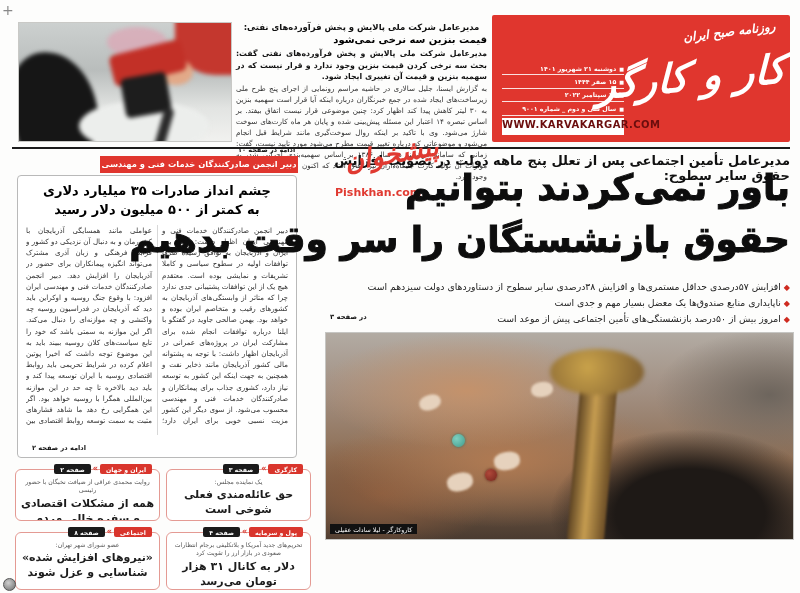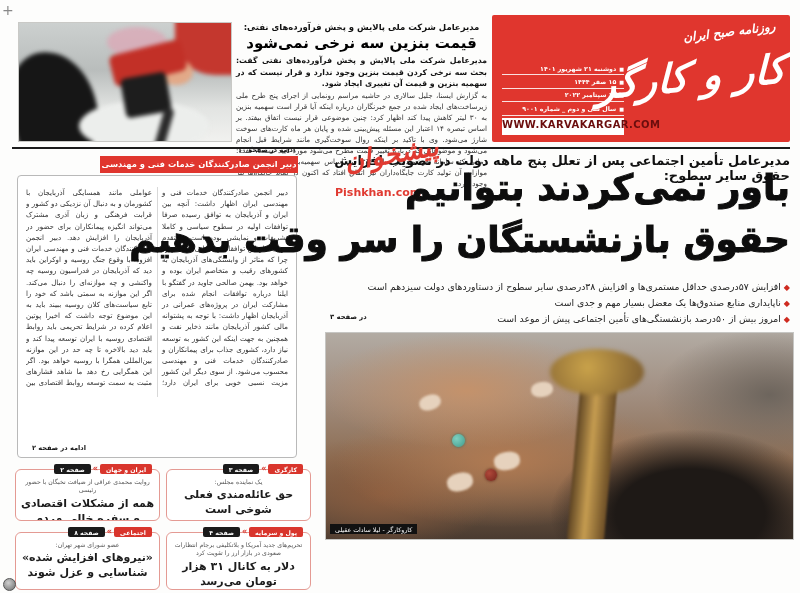--- a/index.html
+++ b/index.html
@@ -19,21 +19,21 @@
   .fp-sign{position:absolute;left:88px;top:4px;width:60px;height:30px;background:#dba9b6;border-radius:50%;opacity:.8;}
   .fp-car{position:absolute;left:60px;top:78px;width:130px;height:50px;background:#eceeec;border-radius:50%;}
   .fp-sleeve{position:absolute;right:-6px;top:-4px;width:62px;height:56px;background:#c4372e;border-radius:0 0 0 65%;}
   .fp-hand{position:absolute;right:38px;top:36px;width:34px;height:26px;background:#e2a988;border-radius:50%;}
   .fp-nozzle{position:absolute;left:92px;top:24px;width:74px;height:32px;background:#c23027;border-radius:6px;transform:rotate(-14deg);}
   .fp-nozzle2{position:absolute;left:104px;top:52px;width:46px;height:40px;background:#1d1d1d;border-radius:5px;transform:rotate(-10deg);}
   .fp-hose{position:absolute;left:140px;top:84px;width:10px;height:44px;background:#2a2a2a;border-radius:5px;transform:rotate(16deg);}
 
   .fuel-text{left:236px;top:22px;width:251px;height:124px;}
   .fuel-kicker{font-size:8.5px;font-weight:bold;text-align:center;color:#111;}
-  .fuel-headline{font-size:15px;font-weight:bold;text-align:center;margin:2px 0 3px;color:#000;}
+  .fuel-headline{font-size:10px;font-weight:bold;text-align:right;margin:2px 0 3px;color:#000;}
   .fuel-lead{font-size:7.8px;font-weight:bold;text-align:justify;line-height:1.5;color:#111;}
   .fuel-body{font-size:7.2px;text-align:justify;line-height:1.52;color:#333;margin-top:1px;}
   .fuel-more{position:absolute;left:2px;bottom:-8px;font-size:6.5px;font-weight:bold;color:#111;}
 
   
   .masthead{left:492px;top:15px;width:298px;height:127px;background:#e0362e;border-radius:2px;overflow:hidden;}
   .mh-tagline{position:absolute;right:14px;top:10px;color:#fff;font-size:12px;font-weight:bold;font-style:italic;
       transform:rotate(-7deg);white-space:nowrap;}
   .mh-title{position:absolute;right:4px;top:38px;width:175px;color:#fff;font-size:40px;font-weight:bold;font-style:italic;
       transform:rotate(-5deg) skewX(-6deg);white-space:nowrap;text-align:center;letter-spacing:-2px;}
@@ -164,20 +164,24 @@
           <span>۱۲ صفحه - تک شماره ۵۰۰۰۰ ریال</span>
         </div>
     </div>
     <div class="mh-web">WWW.KARVAKARGAR.COM</div>
   </div>
 
   <div class="abs toprule"></div>
 
   <div class="abs export-band">دبیر انجمن صادرکنندگان خدمات فنی و مهندسی ایران:</div>
   <div class="abs export-box">
+    <div class="export-hl">
+      <div>چشم انداز صادرات ۳۵ میلیارد دلاری</div>
+      <div>به کمتر از ۵۰۰ میلیون دلار رسید</div>
+    </div>
     <div class="export-cols">دبیر انجمن صادرکنندگان خدمات فنی و مهندسی ایران اظهار داشت: آنچه بین ایران و آذربایجان به توافق رسیده صرفا توافقات اولیه در سطوح سیاسی و کاملا تشریفات و نمایشی بوده است. معتقدم هیچ یک از این توافقات پشتیبانی جدی ندارد چرا که متاثر از وابستگی‌های آذربایجان به کشورهای رقیب و متخاصم ایران بوده و خواهد بود. بهمن صالحی جاوید در گفتگو با ایلنا درباره توافقات انجام شده برای مشارکت ایران در پروژه‌های عمرانی در آذربایجان اظهار داشت: با توجه به پشتوانه مالی کشور آذربایجان مانند ذخایر نفت و همچنین به جهت اینکه این کشور به توسعه نیاز دارد، کشوری جذاب برای پیمانکاران و صادرکنندگان خدمات فنی و مهندسی محسوب می‌شود. از سوی دیگر این کشور مزیت نسبی خوبی برای ایران دارد؛ عواملی مانند همسایگی آذربایجان با کشورمان و به دنبال آن نزدیکی دو کشور و قرابت فرهنگی و زبان آذری مشترک می‌تواند انگیزه پیمانکاران برای حضور در آذربایجان را افزایش دهد. دبیر انجمن صادرکنندگان خدمات فنی و مهندسی ایران افزود: با وقوع جنگ روسیه و اوکراین باید دید که آذربایجان در فدراسیون روسیه چه واکنشی و چه موازنه‌ای را دنبال می‌کند. اگر این موازنه به سمتی باشد که خود را تابع سیاست‌های کلان روسیه ببیند باید به این موضوع توجه داشت که اخیرا پوتین اعلام کرده در شرایط تحریمی باید روابط اقتصادی روسیه با ایران توسعه پیدا کند و باید دید بالاخره تا چه حد در این موازنه بین‌المللی همگرا با روسیه خواهد بود. اگر این همگرایی رخ دهد ما شاهد فشارهای مثبت به سمت توسعه روابط اقتصادی بین آذربایجان و ایران و توسعه حضور شرکت‌های پیمانکار در آذربایجان خواهیم بود. صالحی جاوید تاکید کرد: اما در توافق درباره حضور شرکت‌های کشورمان در پروژه‌های عمرانی آذربایجان، موضوع صرفا تشریفاتی و امیدی به توسعه نیست؛ اگر مسئولی در مسائل حضور پیمانکاران ایران در پروژه‌های راه‌سازی آذربایجان خیال‌بافی می‌کند و چنین ادعاهایی دارد وقت پیمانکاران و مردم را تلف می‌کند چرا که این خیال‌بافی‌ها جامعه صادرکنندگان را معطل خواهد کرد و زمان از دست رفته برای هر فرصت بر روی دست شرکت‌ها که معطل اظهار نظرهای غیرکارشناسانه و سیاسی تعارف‌مابانه مسئولان دولتی هستند می‌گذارد.</div>
     <div class="export-more">ادامه در صفحه ۲</div>
   </div>
 
   <div class="abs lead-kicker">مدیرعامل تأمین اجتماعی پس از تعلل پنج ماهه دولت در تصویب افزایش حقوق سایر سطوح:</div>
   <div class="abs watermark">
     <div class="wm-fa">پیشخوان</div>
     <div class="wm-en">Pishkhan.com</div>
   </div>
   <div class="abs lead-h1">باور نمی‌کردند بتوانیم</div>

